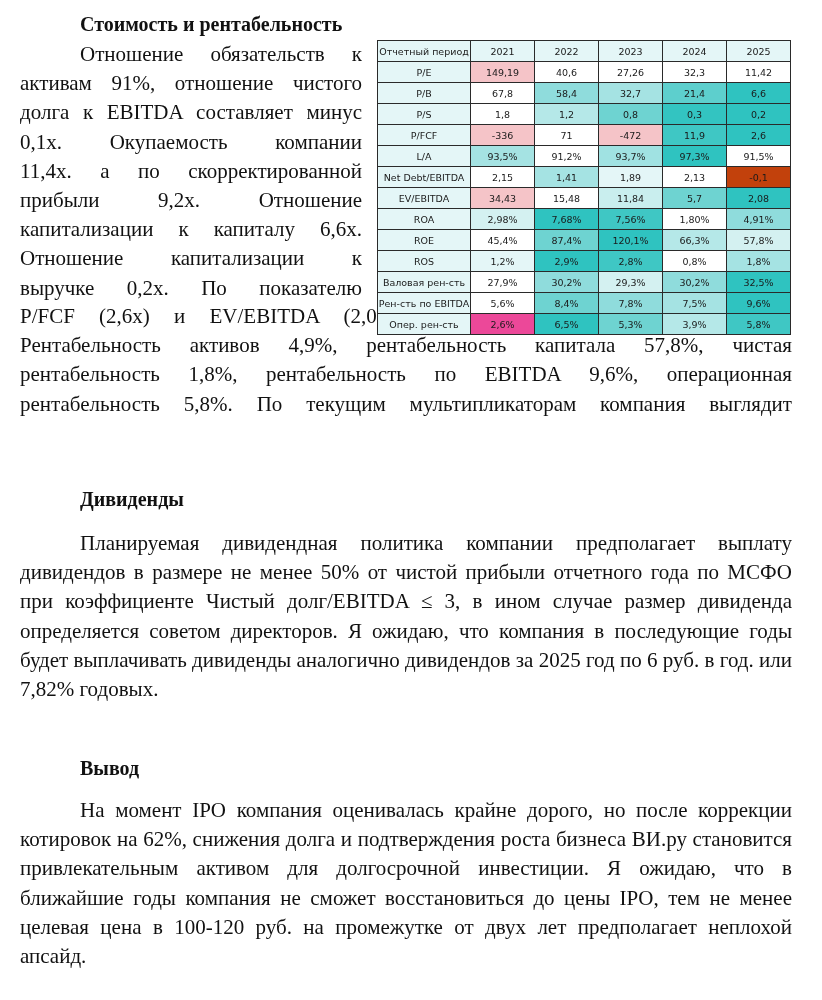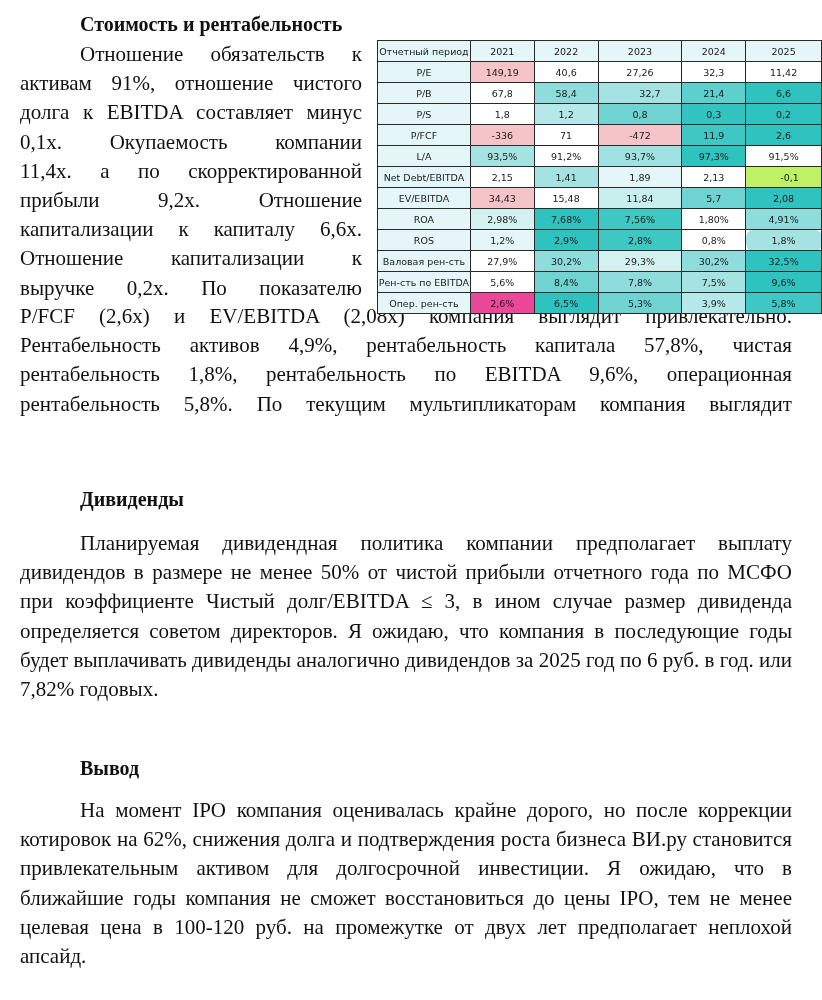--- a/index.html
+++ b/index.html
@@ -58,21 +58,21 @@
         <td class="v" style="background: rgb(245, 196, 200);">149,19</td>
         <td class="v" style="background: rgb(255, 255, 255);">40,6</td>
         <td class="v" style="background: rgb(255, 255, 255);">27,26</td>
         <td class="v" style="background: rgb(255, 255, 255);">32,3</td>
         <td class="v" style="background: rgb(255, 255, 255);">11,42</td>
       </tr>
       <tr>
         <td class="lbl">P/B</td>
         <td class="v" style="background: rgb(255, 255, 255);">67,8</td>
         <td class="v" style="background: rgb(143, 220, 220);">58,4</td>
-        <td class="v" style="background: rgb(165, 227, 227); padding-left: 20px;">32,7</td>
+        <td class="v" style="background: rgb(165, 227, 227);">32,7</td>
         <td class="v" style="background: rgb(93, 207, 205);">21,4</td>
         <td class="v" style="background: rgb(47, 195, 192);">6,6</td>
       </tr>
       <tr>
         <td class="lbl">P/S</td>
         <td class="v" style="background: rgb(255, 255, 255);">1,8</td>
         <td class="v" style="background: rgb(181, 232, 232);">1,2</td>
         <td class="v" style="background: rgb(110, 211, 209);">0,8</td>
         <td class="v" style="background: rgb(51, 196, 193);">0,3</td>
         <td class="v" style="background: rgb(47, 195, 192);">0,2</td>
@@ -92,45 +92,53 @@
         <td class="v" style="background: rgb(160, 226, 226);">93,7%</td>
         <td class="v" style="background: rgb(47, 195, 192);">97,3%</td>
         <td class="v" style="background: rgb(255, 255, 255);">91,5%</td>
       </tr>
       <tr>
         <td class="lbl">Net Debt/EBITDA</td>
         <td class="v" style="background: rgb(255, 255, 255);">2,15</td>
         <td class="v" style="background: rgb(165, 227, 227);">1,41</td>
         <td class="v" style="background: rgb(228, 246, 247);">1,89</td>
         <td class="v" style="background: rgb(255, 255, 255);">2,13</td>
-        <td class="v" style="background: #bef264; padding-left: 12px;">-0,1</td>
+        <td class="v" style="background: #c2410c;">-0,1</td>
       </tr>
       <tr>
         <td class="lbl">EV/EBITDA</td>
         <td class="v" style="background: rgb(245, 196, 200);">34,43</td>
         <td class="v" style="background: rgb(255, 255, 255);">15,48</td>
         <td class="v" style="background: rgb(201, 238, 238);">11,84</td>
         <td class="v" style="background: rgb(110, 211, 209);">5,7</td>
         <td class="v" style="background: rgb(47, 195, 192);">2,08</td>
       </tr>
       <tr>
         <td class="lbl">ROA</td>
         <td class="v" style="background: rgb(212, 241, 241);">2,98%</td>
         <td class="v" style="background: rgb(47, 195, 192);">7,68%</td>
         <td class="v" style="background: rgb(63, 199, 196);">7,56%</td>
         <td class="v" style="background: rgb(255, 255, 255);">1,80%</td>
         <td class="v" style="background: rgb(143, 220, 220);">4,91%</td>
       </tr>
       <tr>
+        <td class="lbl">ROE</td>
+        <td class="v" style="background: rgb(255, 255, 255);">45,4%</td>
+        <td class="v" style="background: rgb(110, 211, 209);">87,4%</td>
+        <td class="v" style="background: rgb(47, 195, 192);">120,1%</td>
+        <td class="v" style="background: rgb(181, 232, 232);">66,3%</td>
+        <td class="v" style="background: rgb(212, 241, 241);">57,8%</td>
+      </tr>
+      <tr>
         <td class="lbl">ROS</td>
         <td class="v" style="background: rgb(228, 246, 247);">1,2%</td>
         <td class="v" style="background: rgb(47, 195, 192);">2,9%</td>
         <td class="v" style="background: rgb(63, 199, 196);">2,8%</td>
         <td class="v" style="background: rgb(255, 255, 255);">0,8%</td>
-        <td class="v" style="background: rgb(165, 227, 227); border-radius: 7px;">1,8%</td>
+        <td class="v" style="background: rgb(165, 227, 227);">1,8%</td>
       </tr>
       <tr>
         <td class="lbl">Валовая рен-сть</td>
         <td class="v" style="background: rgb(255, 255, 255);">27,9%</td>
         <td class="v" style="background: rgb(143, 220, 220);">30,2%</td>
         <td class="v" style="background: rgb(212, 241, 241);">29,3%</td>
         <td class="v" style="background: rgb(143, 220, 220);">30,2%</td>
         <td class="v" style="background: rgb(47, 195, 192);">32,5%</td>
       </tr>
       <tr>

